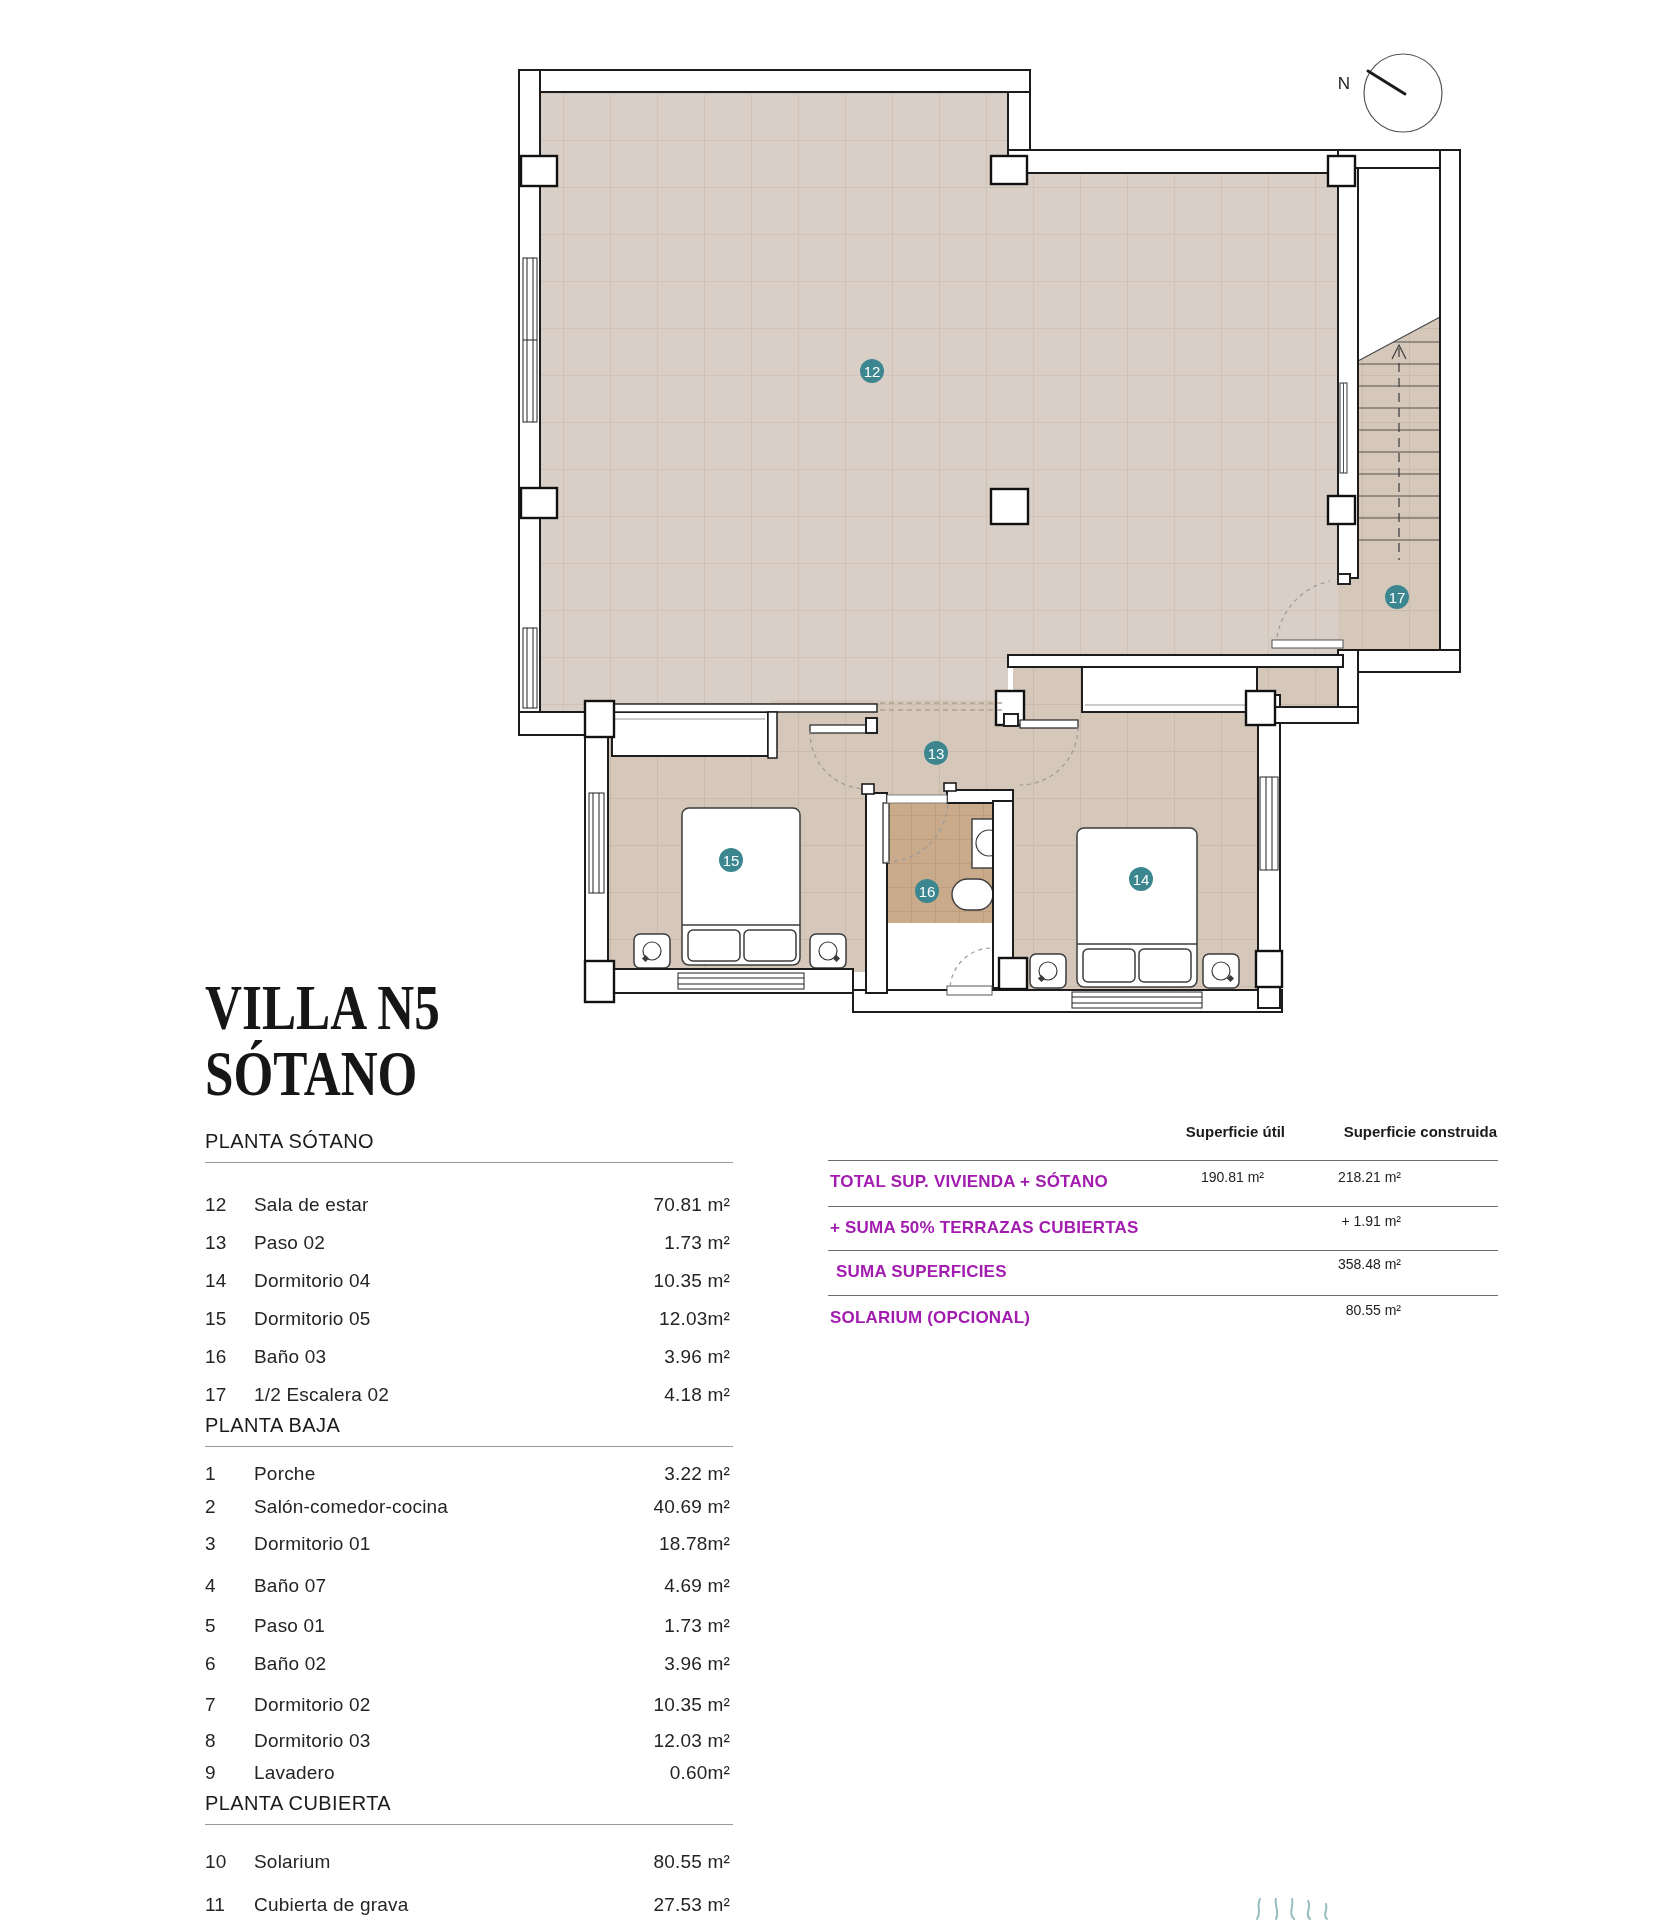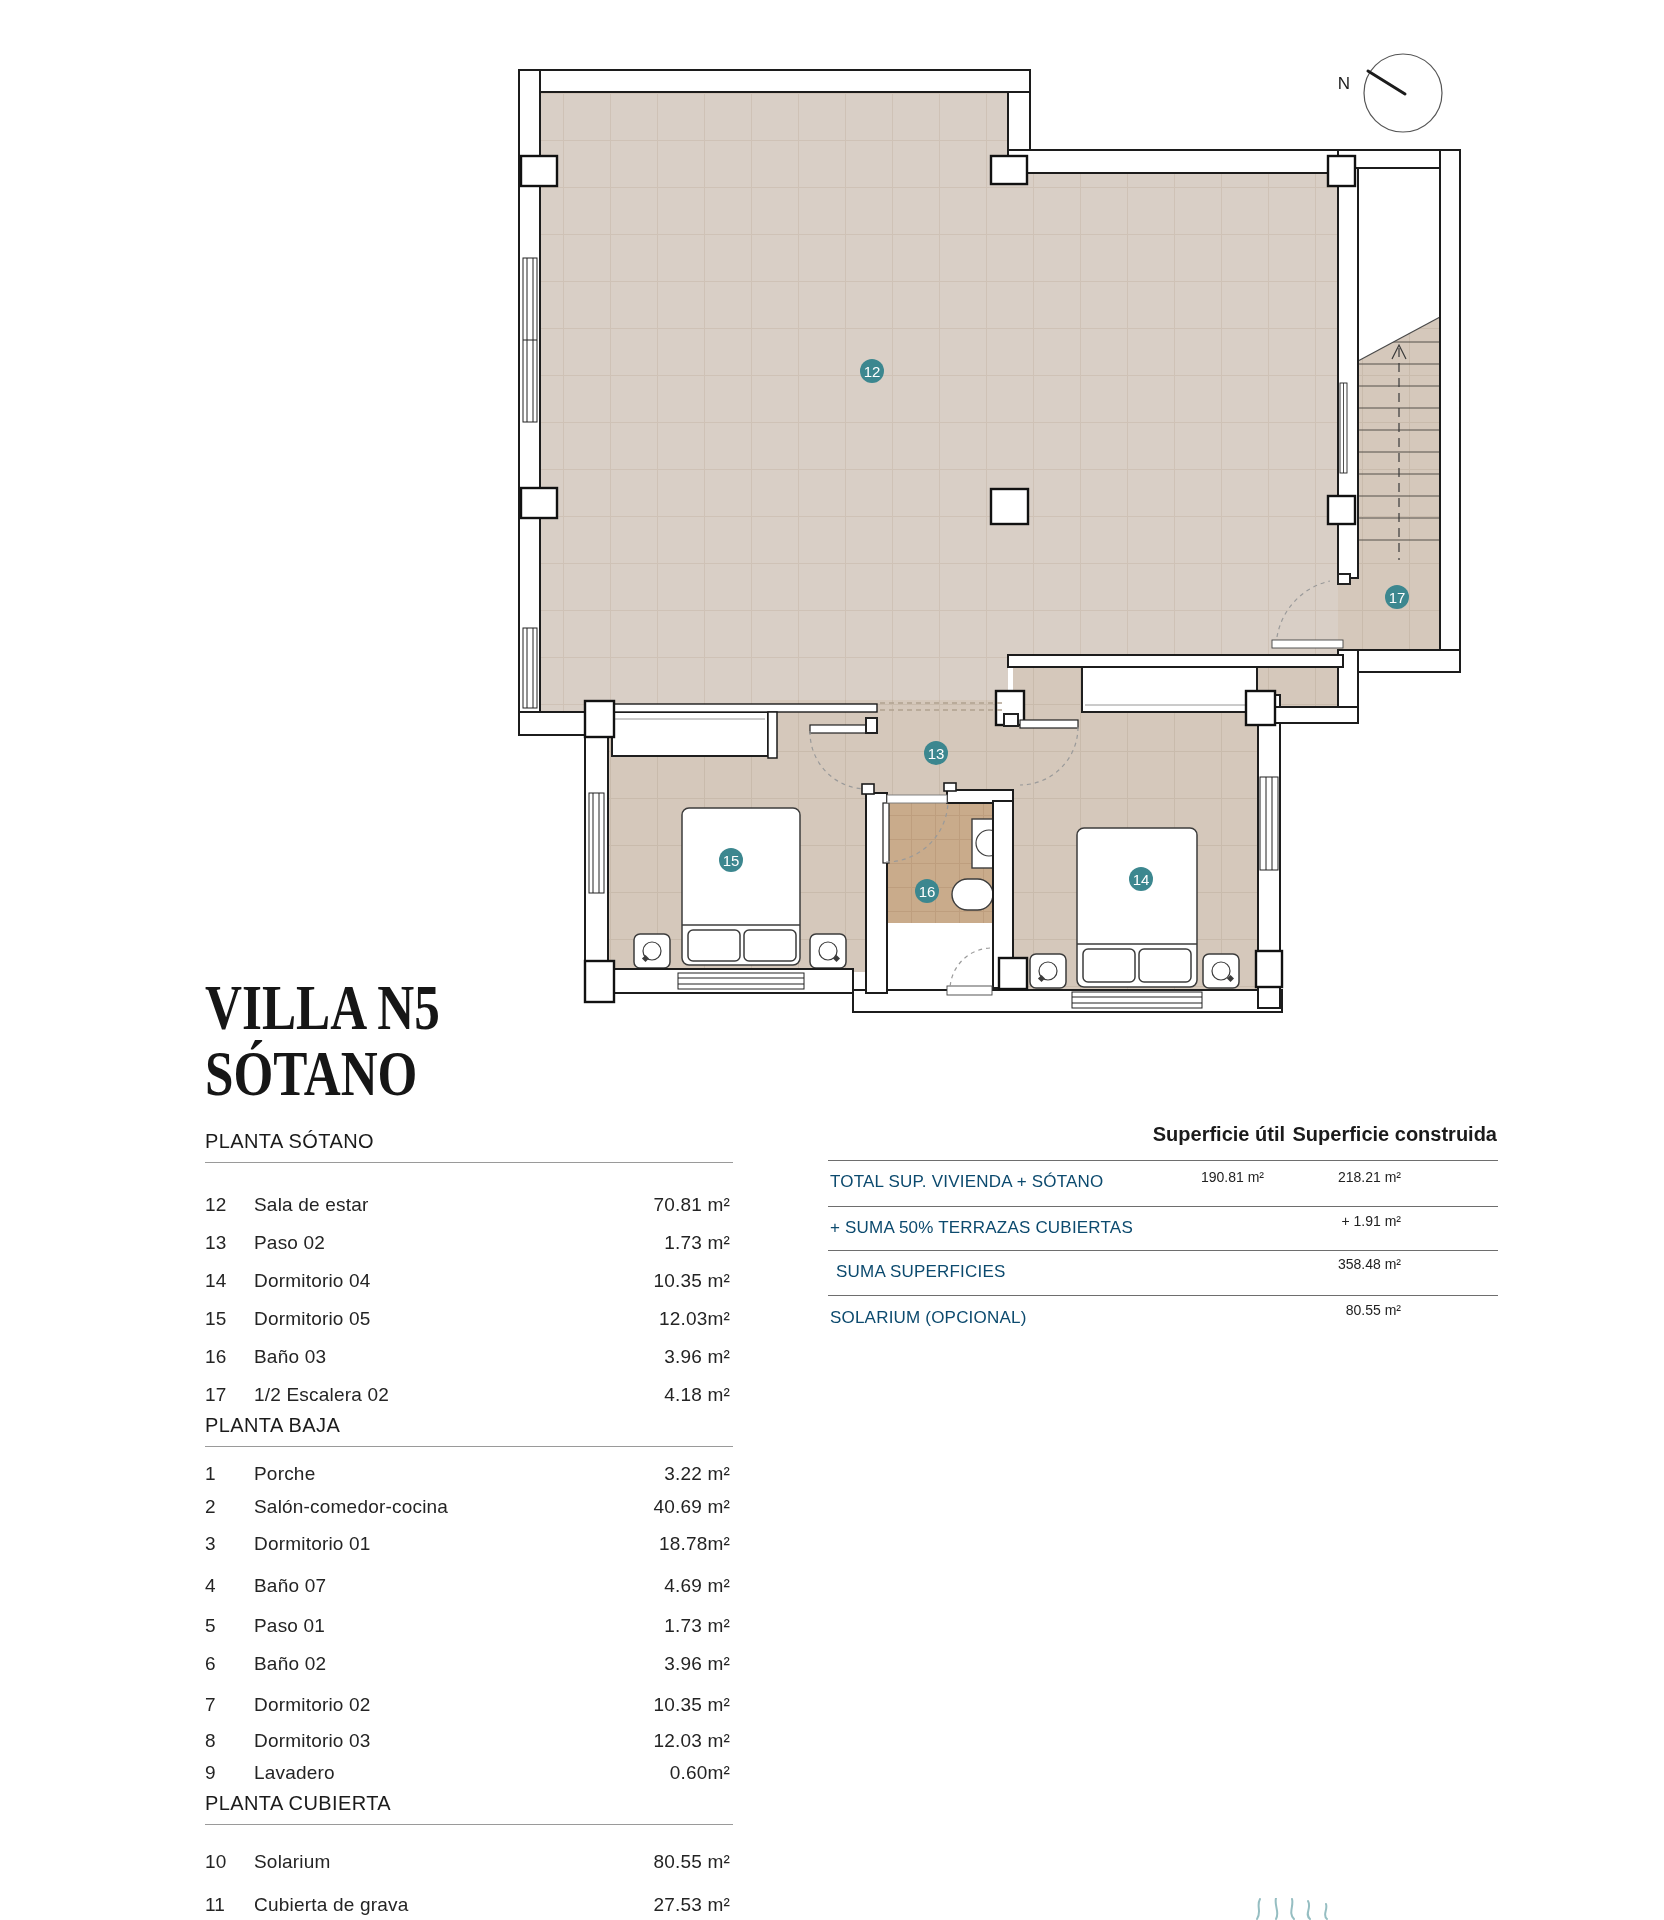--- a/index.html
+++ b/index.html
@@ -13,23 +13,23 @@
          transform:scaleX(.8);transform-origin:left top;letter-spacing:0;}
   
   .sec-h{left:205px;width:528px;font-size:20px;font-weight:normal;letter-spacing:.4px;color:#1b1b1b;}
   .sec-line{left:205px;width:528px;height:0;border-top:1px solid #9a9a9a;}
   .lrow{left:205px;width:525px;height:22px;font-size:19px;letter-spacing:.2px;color:#242424;
         display:flex;align-items:center;}
   .lrow .num{width:49px;flex:none;}
   .lrow .nm{flex:1;}
   .lrow .ar{flex:none;text-align:center;}
   
-  .sum-h{font-size:20px;font-weight:bold;color:#1b1b1b;text-align:right;height:22px;}
+  .sum-h{font-size:15px;font-weight:bold;color:#1b1b1b;text-align:right;height:22px;}
   .sum-line{left:828px;width:670px;height:0;border-top:1px solid #6e6e6e;}
-  .sum-lab{left:830px;width:420px;font-size:17px;font-weight:normal;letter-spacing:.2px;color:#0c4a6e;height:22px;display:flex;align-items:center;}
+  .sum-lab{left:830px;width:420px;font-size:17px;font-weight:bold;letter-spacing:.2px;color:#a21caf;height:22px;display:flex;align-items:center;}
   .sum-val{font-size:14px;color:#222;text-align:right;height:22px;}
 </style>
 </head>
 <body>
 
 <svg id="plan" width="1664" height="1080" viewBox="0 0 1664 1080">
   <defs>
     <pattern id="gridA" width="47" height="47" patternUnits="userSpaceOnUse">
       <rect width="47" height="47" fill="#d9cfc6"></rect>
       <path d="M46.5,0 V47 M0,46.5 H47" stroke="#c9bcae" stroke-width="1" opacity=".65"></path>

